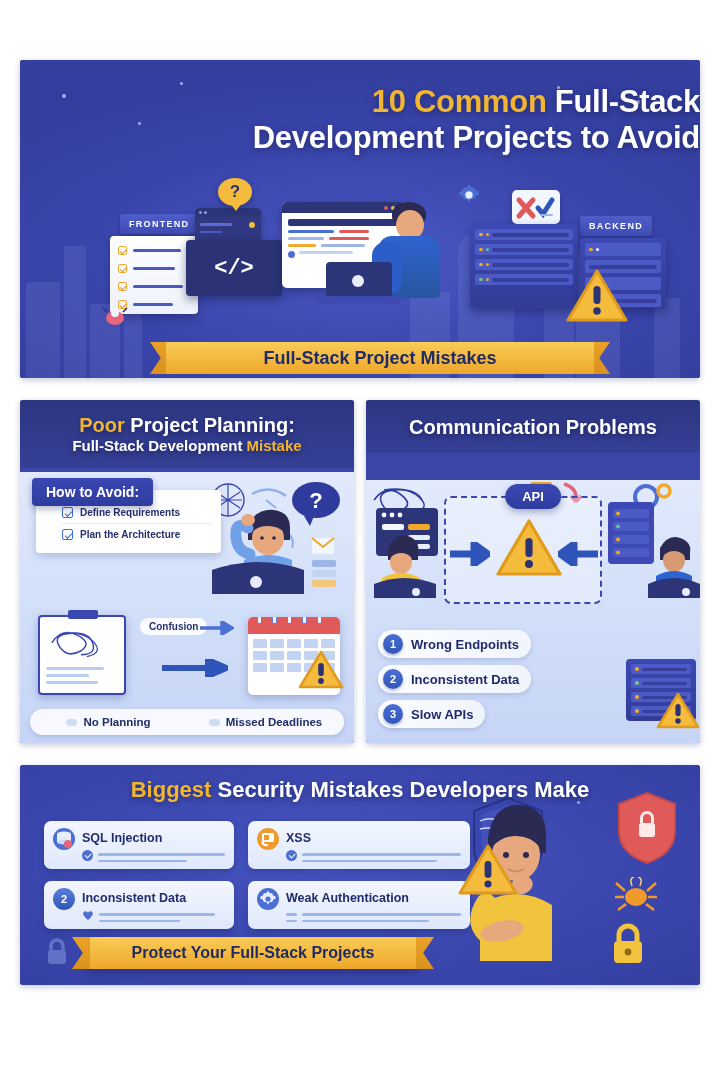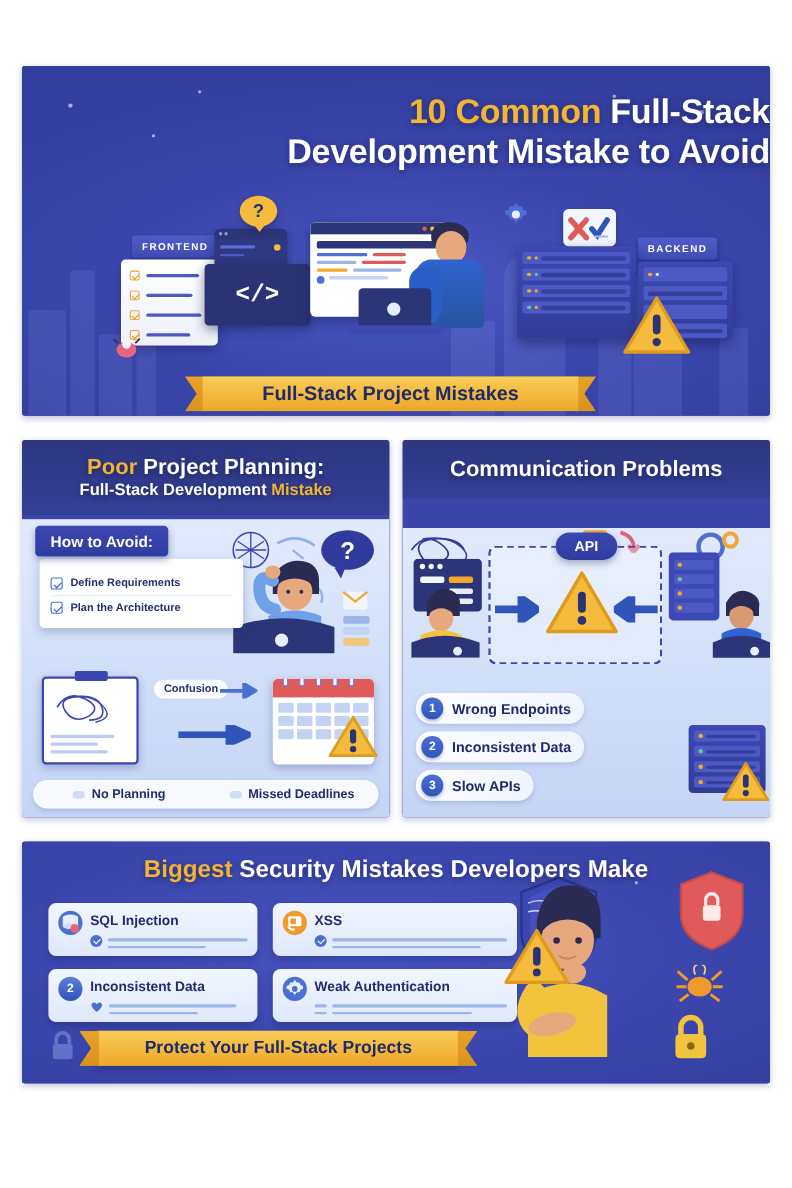--- a/index.html
+++ b/index.html
@@ -139,23 +139,23 @@
   .p-head-band .t2 { font-size:15px; font-weight:bold; color:#fff; text-shadow:0 2px 5px rgba(15,20,60,.5); }
 
   .howto {
     position:absolute; left:12px; top:6px; z-index:6;
     background:linear-gradient(180deg,#3a47b2,#2f3c9e);
     color:#fff; font-weight:bold; font-size:14px;
     padding:6px 14px; border-radius:4px;
     box-shadow:0 3px 7px rgba(30,40,100,.35);
   }
   .avoid-card {
-    position:absolute; left:16px; top:36px; z-index:5;
+    position:absolute; left:16px; top:18px; z-index:5;
     width:185px; background:#ffffff; border-radius:4px;
-    padding:12px 10px 8px 10px;
+    padding:12px 10px 8px 26px;
     box-shadow:0 3px 9px rgba(40,55,120,.25);
   }
   .avoid-row { display:flex; align-items:center; gap:7px; padding:5px 0; border-bottom:1px solid #e6ecf9; }
   .avoid-row:last-child { border-bottom:none; }
   .cbx { width:11px; height:11px; border:1.6px solid #3a6fd8; border-radius:2px; position:relative; flex:none; background:#fff; }
   .cbx::after { content:""; position:absolute; left:1.5px; top:2.5px; width:6px; height:3px;
                 border-left:1.7px solid #2f63cf; border-bottom:1.7px solid #2f63cf; transform:rotate(-45deg); }
   .avoid-row span { font-size:10px; font-weight:bold; color:#25306e; white-space:nowrap; }
 
   .clipboard {
@@ -284,21 +284,21 @@
     <div class="star" style="left:160px;top:22px;width:3px;height:3px"></div>
     <div class="star" style="right:60px;top:40px;width:4px;height:4px"></div>
     <div class="star" style="right:140px;top:26px;width:3px;height:3px"></div>
     <div class="star" style="right:220px;top:70px;width:3px;height:3px"></div>
 
     <div class="hero-title">
       <div>
         <span class="hl">10 Common</span>
         <span>Full-Stack</span>
       </div>
-      <div>Development Mistake to Avoid</div>
+      <div>Development Projects to Avoid</div>
     </div>
 
     <div class="hero-art">
 
       <div class="tag" style="left:100px;top:36px">FRONTEND</div>
       <div class="checklist" style="left:90px;top:58px;width:88px;height:78px">
         <div class="clrow">
             <span class="tick"></span>
             <span class="line" style="width:48px"></span>
           </div>
@@ -432,21 +432,21 @@
           <circle cx="31" cy="43" r="3.8" fill="#2b3375"></circle>
         </svg>
       </div>
 
       <svg style="position:absolute;left:82px;top:128px" width="26" height="20" viewBox="0 0 26 20">
         <ellipse cx="13" cy="12" rx="9" ry="7" fill="#e8657f"></ellipse>
         <circle cx="13" cy="7" r="4" fill="#f2f6ff"></circle>
         <path d="M5 6 L1 2 M21 6 L25 2" stroke="#2b3375" stroke-width="1.6"></path>
       </svg>
 
-      <div class="ribbon-wrap" style="left:164px;bottom:4px;width:342px">
+      <div class="ribbon-wrap" style="left:146px;bottom:4px;width:428px">
         <div class="rb-tail l"></div>
         <div class="rb-tail r"></div>
         <div class="ribbon" style="position:relative;font-size:18px">Full-Stack Project Mistakes</div>
       </div>
     </div>
   </div>
 
   <div class="mid">
 
     <div class="panel">

